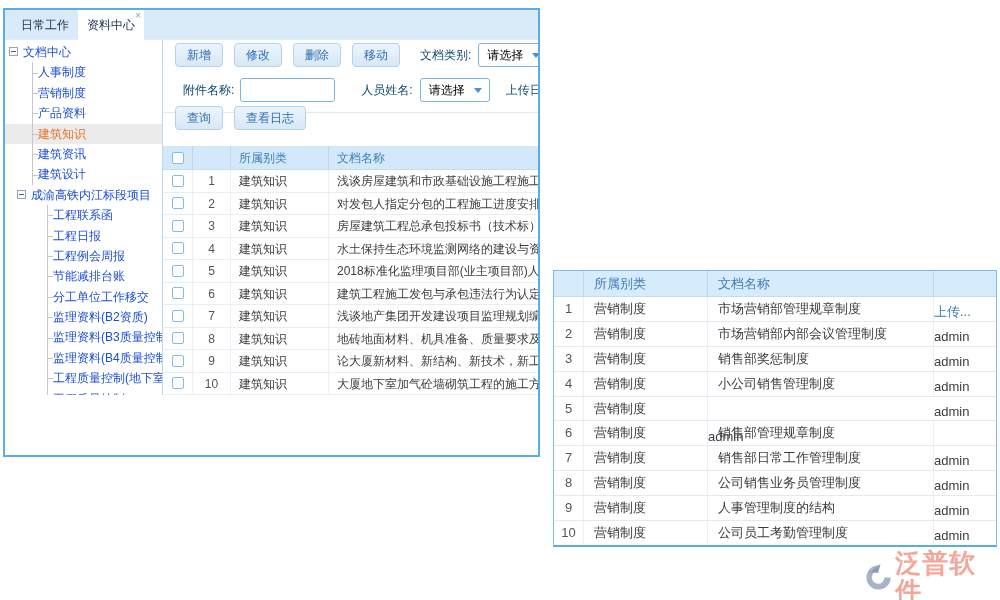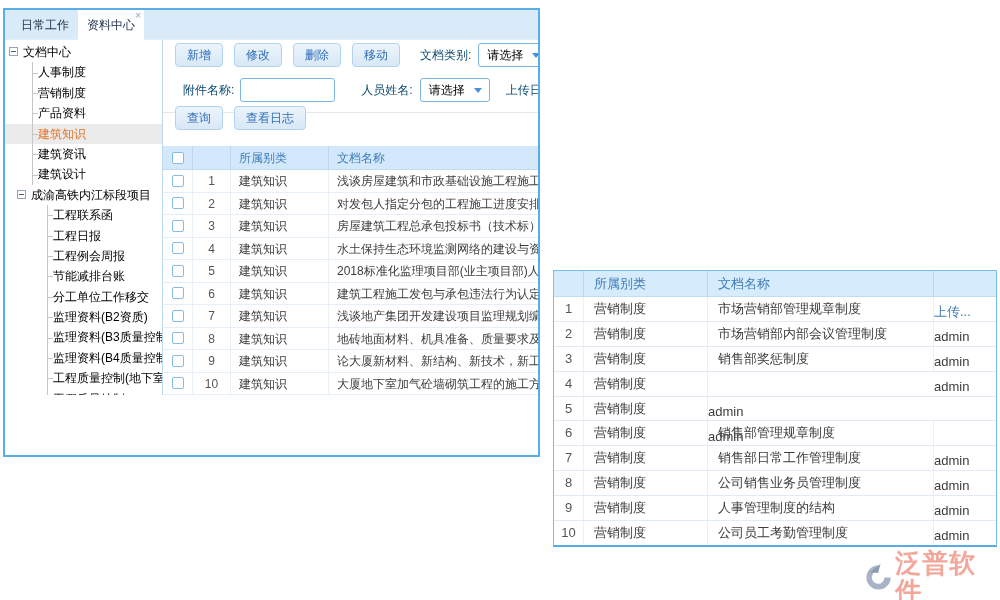--- a/index.html
+++ b/index.html
@@ -16,21 +16,21 @@
          font-size:12px; color:#253650; cursor:default; }
   .tab.active { background:#ffffff; }
   .tab-close { position:absolute; right:3px; top:-1px; font-size:10px; color:#8aa4bd; line-height:14px; }
 
   .win-body { position:relative; display:flex; height:355px; }
 
   
   .sidebar { position:relative; width:158px; height:100%; border-right:1px solid #bcd9f0;
              padding-top:2px; overflow:hidden; background:#fff; }
   .titem { position:relative; height:20.4px; line-height:20.4px; font-size:12px;
-           color:#000000; white-space:nowrap; cursor:default; }
+           color:#1d4ed8; white-space:nowrap; cursor:default; }
   .titem .vline, .titem .hline { display:none; position:absolute; background:#c6c6c6; }
   .lvl1 { padding-left:33px; }
   .lvl1 .vline { display:block; left:27px; top:0; bottom:0; width:1px; }
   .lvl1 .hline { display:block; left:27px; top:50%; width:6px; height:1px; }
   .lvl2 { padding-left:48px; }
   .lvl2 .vline { display:block; left:42px; top:0; bottom:0; width:1px; }
   .lvl2 .hline { display:block; left:42px; top:50%; width:6px; height:1px; }
   .lvl0 { padding-left:18px; }
   .box { display:none; position:absolute; width:9px; height:9px; border:1px solid #94a6bd;
          background:#fff; top:50%; margin-top:-5px; }
@@ -409,20 +409,21 @@
         <div class="g2row">
           <span class="d-num">3</span>
           <span class="d-cat">营销制度</span>
           <span class="d-name">销售部奖惩制度</span>
           <span class="d-up">admin</span>
         </div>
 
         <div class="g2row">
           <span class="d-num">4</span>
           <span class="d-cat">营销制度</span>
+          <span class="d-name">小公司销售管理制度</span>
           <span class="d-up">admin</span>
         </div>
 
         <div class="g2row">
           <span class="d-num">5</span>
           <span class="d-cat">营销制度</span>
           <span class="d-up">admin</span>
         </div>
 
         <div class="g2row">

